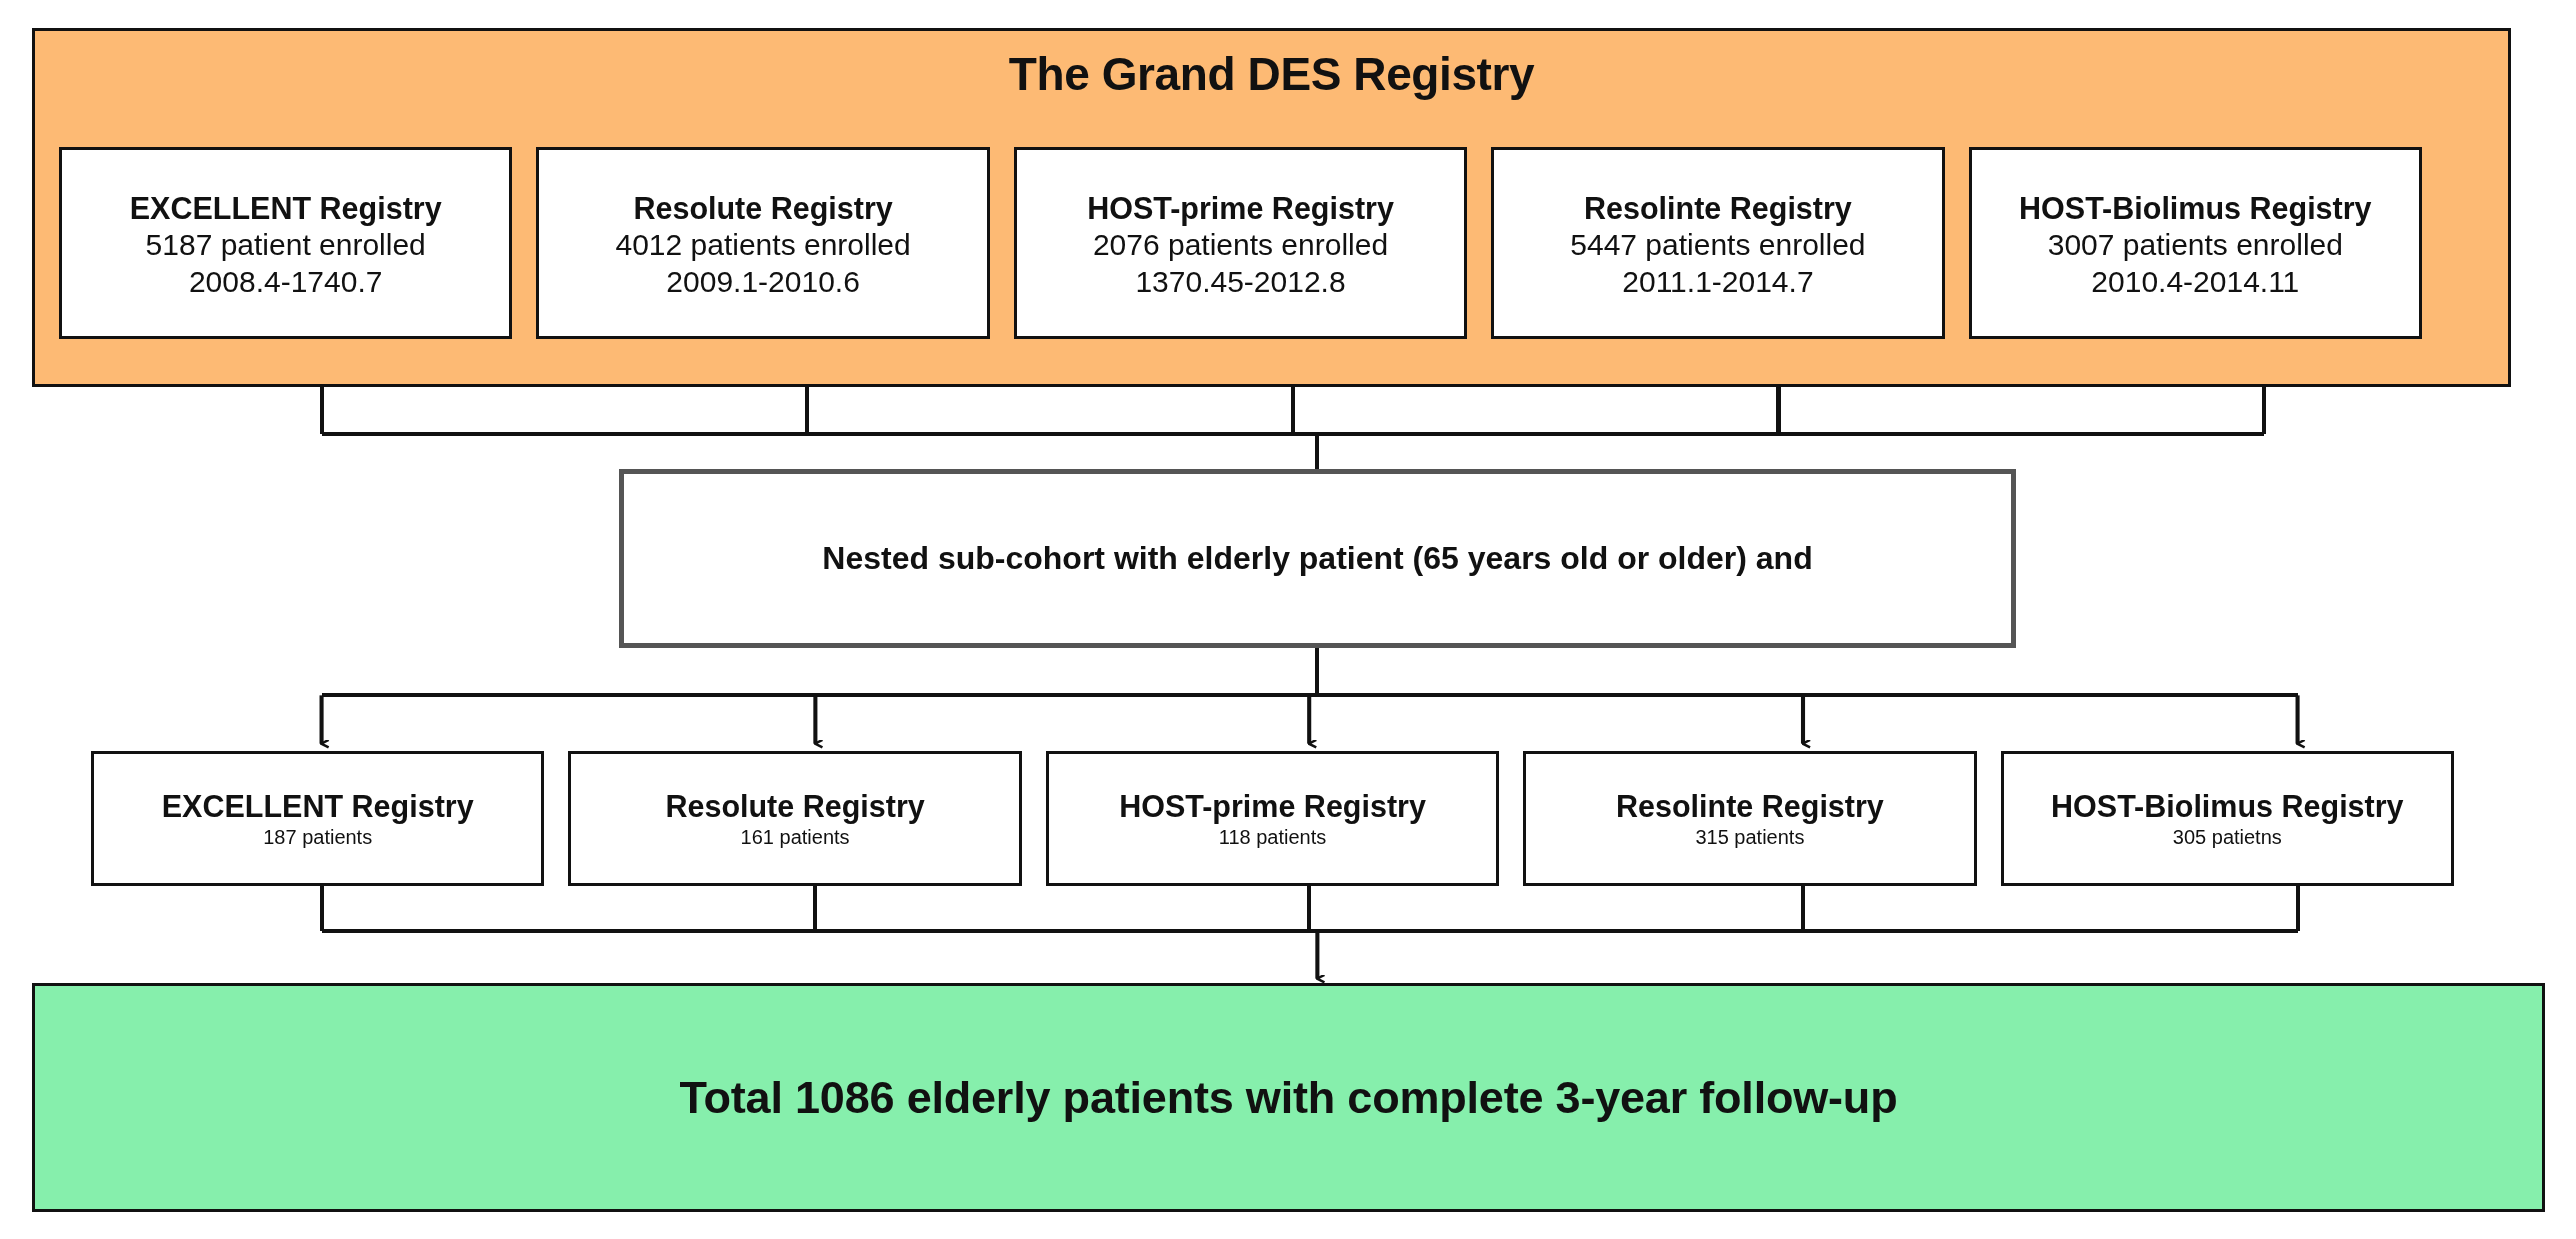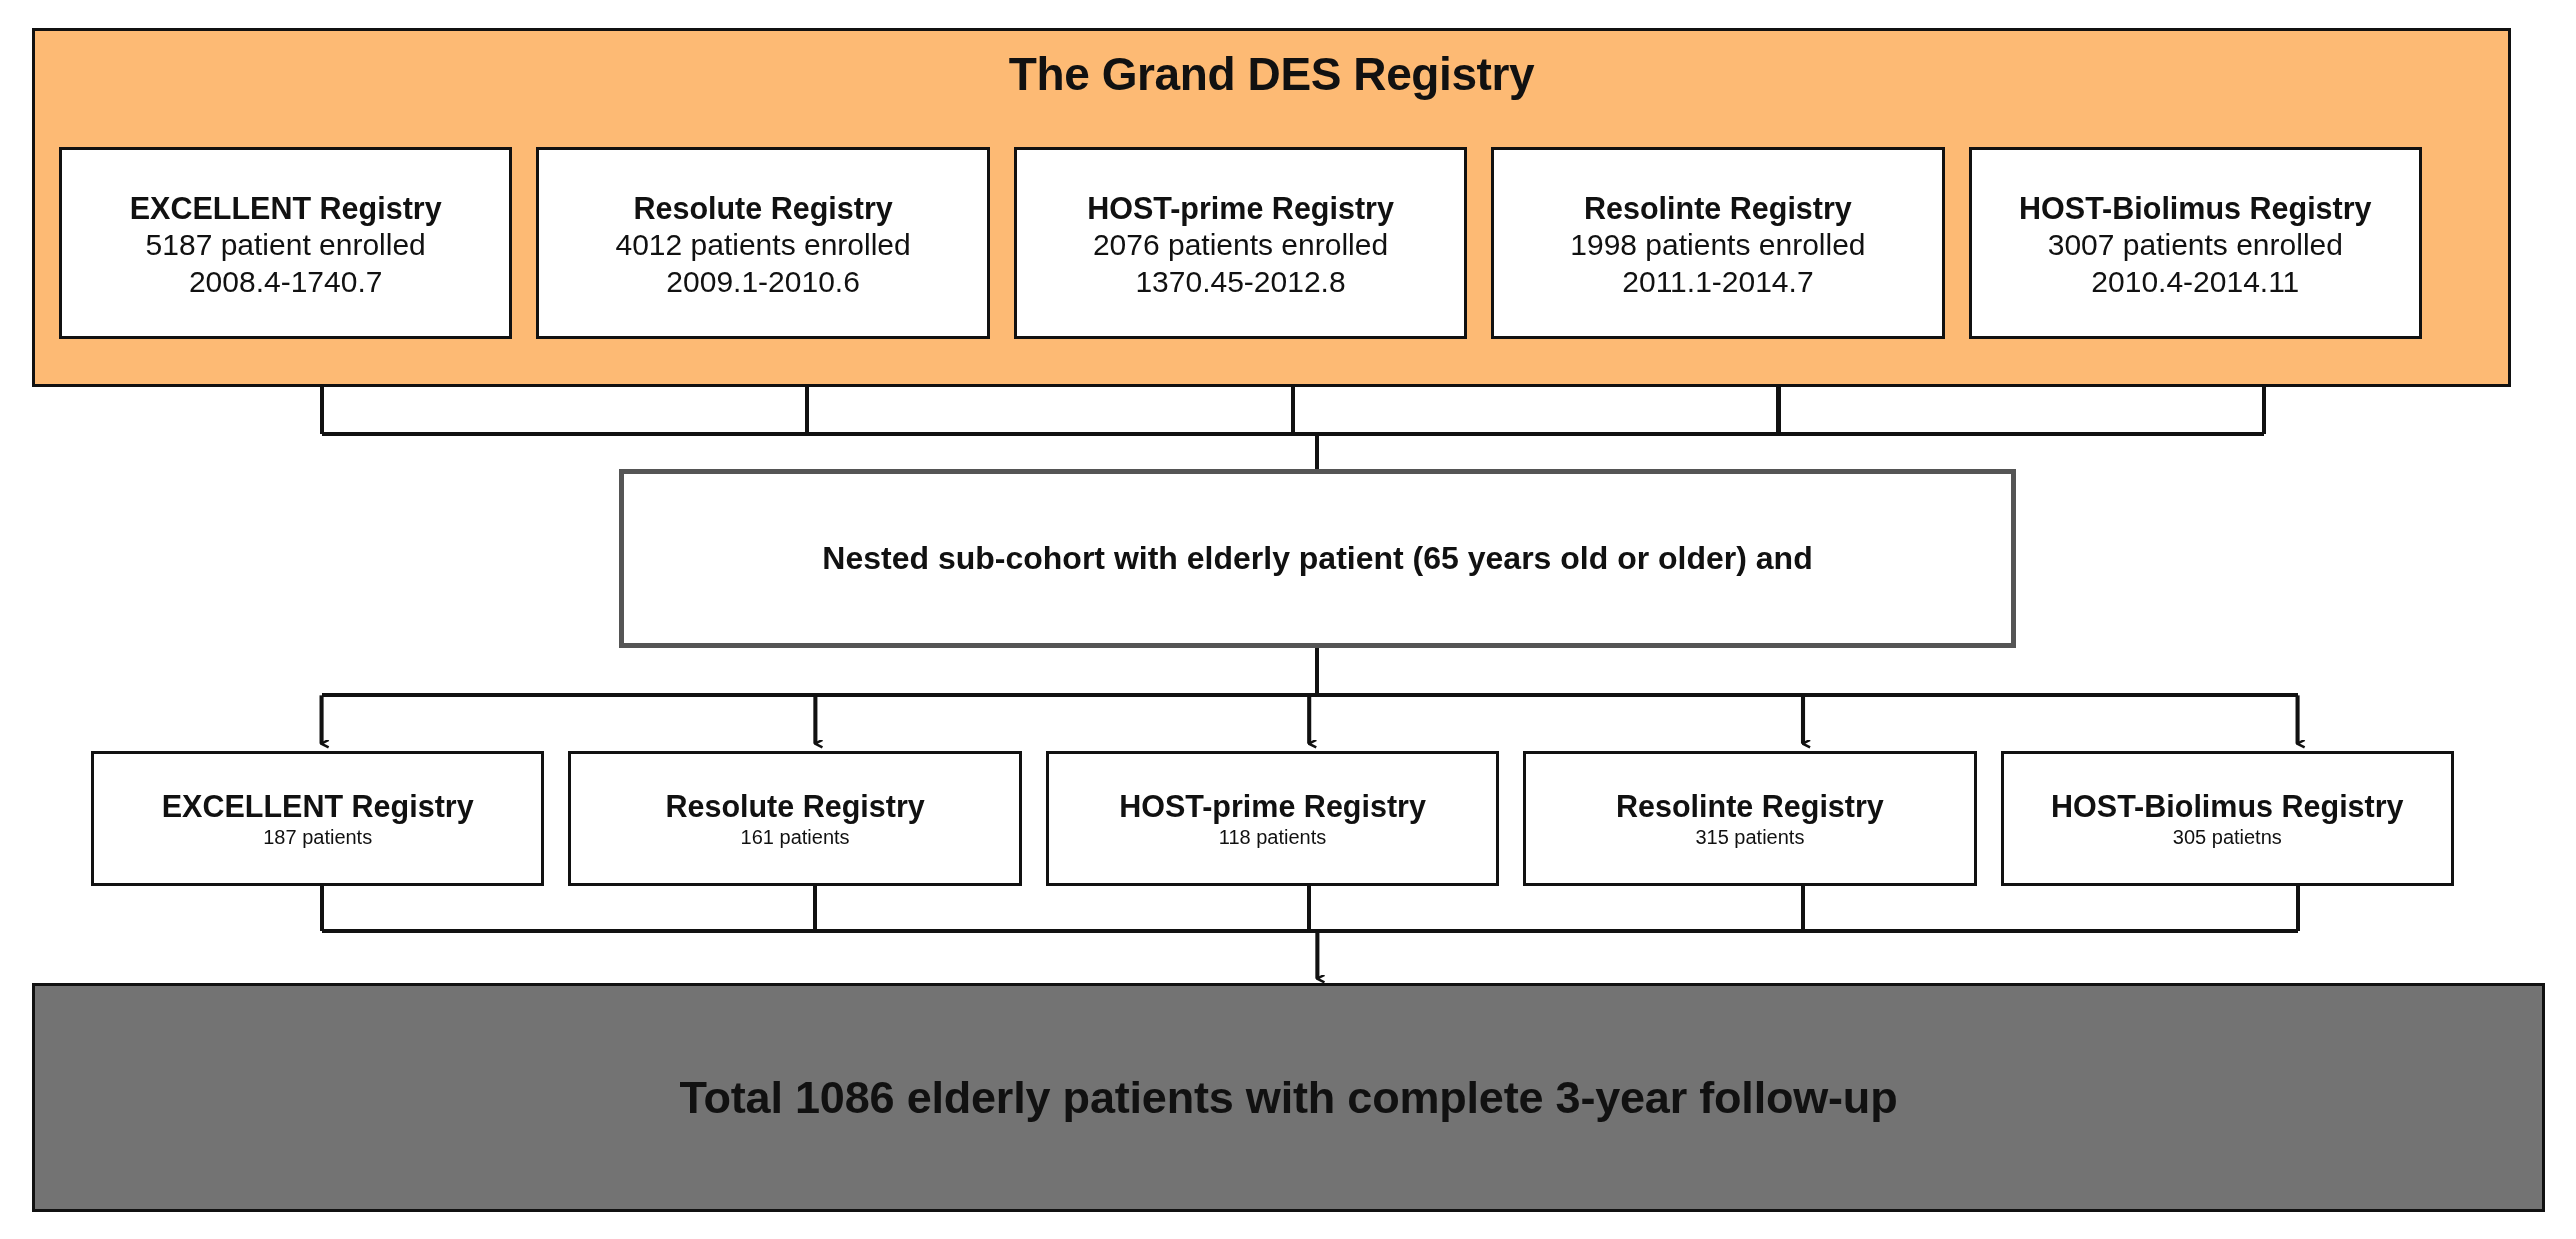--- a/index.html
+++ b/index.html
@@ -147,21 +147,21 @@
     white-space: nowrap;
   }
 
   
   .total-bar {
     position: absolute;
     left: 32px;
     top: 983px;
     width: 2513px;
     height: 229px;
-    background: #737373;
+    background: #86efac;
     border: 3.7px solid #111111;
     box-sizing: border-box;
     display: flex;
     align-items: center;
     justify-content: center;
   }
 
   .total-text {
     font-size: 45px;
     font-weight: bold;
@@ -254,21 +254,21 @@
     </div>
 
     <div class="reg-box">
       <div class="reg-name">HOST-prime Registry</div>
       <div class="reg-line">2076 patients enrolled</div>
       <div class="reg-line">1370.45-2012.8</div>
     </div>
 
     <div class="reg-box">
       <div class="reg-name">Resolinte Registry</div>
-      <div class="reg-line">1998 patients enrolled</div>
+      <div class="reg-line">5447 patients enrolled</div>
       <div class="reg-line">2011.1-2014.7</div>
     </div>
 
     <div class="reg-box">
       <div class="reg-name">HOST-Biolimus Registry</div>
       <div class="reg-line">3007 patients enrolled</div>
       <div class="reg-line">2010.4-2014.11</div>
     </div>
 
   </div>

